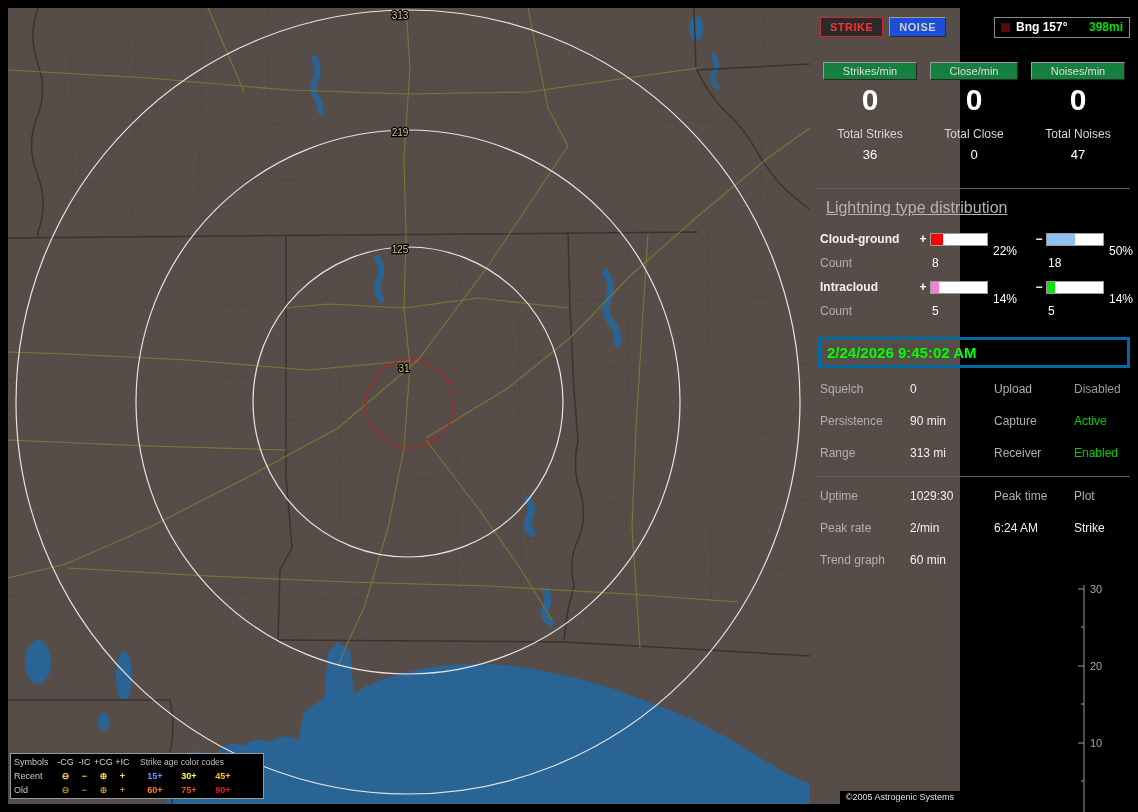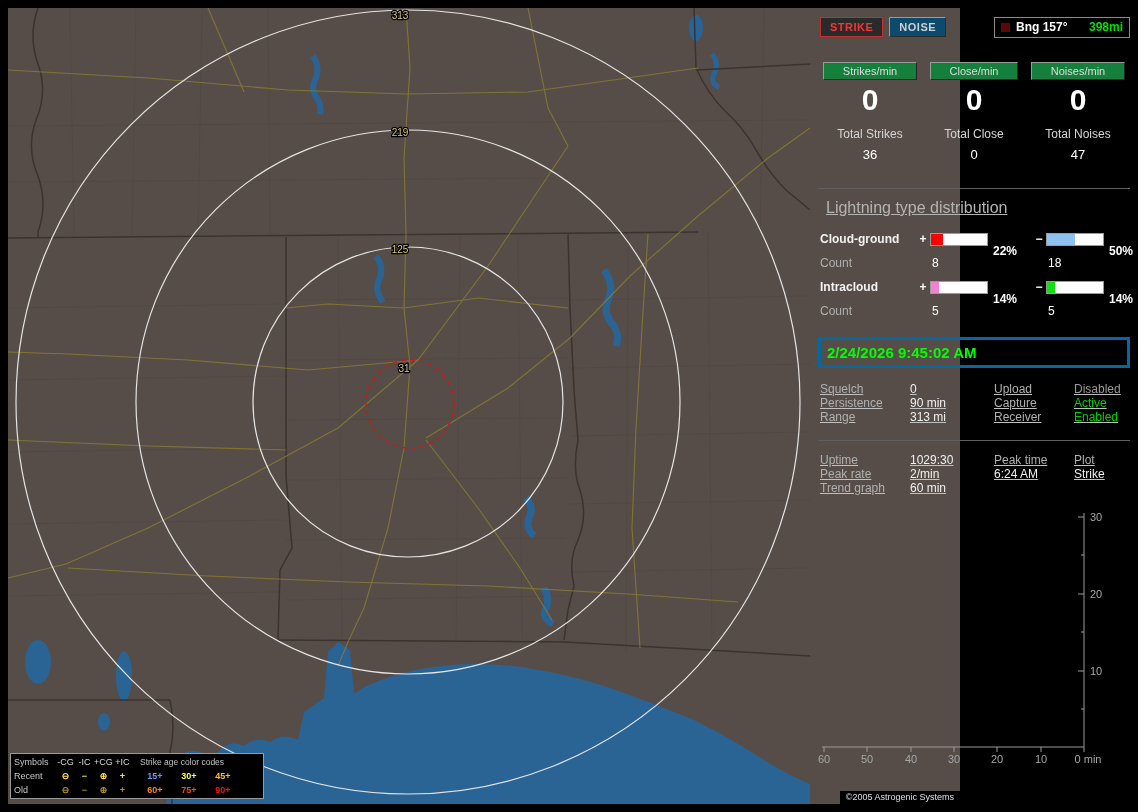--- a/index.html
+++ b/index.html
@@ -22,21 +22,21 @@
   .lg-age{width:30px;margin-left:8px;text-align:center;font-weight:bold;}
   .lg-age + .lg-age{margin-left:4px;}
   .copyright{
     position:absolute;right:0;bottom:0;background:#000;color:#e0e0e0;
     font-size:9px;padding:1px 6px 2px 6px;
   }
   
   .panel{position:absolute;left:818px;top:8px;width:312px;font-size:12px;}
   .controls{display:flex;align-items:center;margin:8px 0 0 2px;height:22px;}
   .btn{
-    background:#0c4a6e;border:1px solid;border-color:#9a9a9a #2c2c2c #2c2c2c #9a9a9a;
+    background:#1d4ed8;border:1px solid;border-color:#9a9a9a #2c2c2c #2c2c2c #9a9a9a;
     font-size:11px;font-weight:bold;padding:3px 9px;letter-spacing:.5px;cursor:default;
   }
   .btn.strike{border-color:#c03030;background:#2a2a2a;}
   .btn.noise{color:#cfcfcf;margin-left:6px;}
   .bearing{
     margin-left:auto;border:1px solid #8a8a8a;background:#000;display:flex;
     align-items:center;padding:2px 6px;width:122px;height:15px;
   }
   .bearing .ind{width:9px;height:9px;background:#5a0808;margin-right:6px;}
   .bearing .lbl{color:#ffffff;font-weight:bold;font-size:12px;}
@@ -55,28 +55,28 @@
   hr.div2{border:0;border-top:1px solid #5f5f5f;margin:16px 0 10px 0;}
   .dist-title{color:#b4b4b4;text-decoration:underline;font-size:16px;margin:2px 0 10px 8px;}
   .dist-grid{
     display:grid;grid-template-columns:96px 14px 58px 44px 14px 58px 1fr;
     grid-auto-rows:24px;align-items:center;margin-left:2px;
   }
   .dist-label{font-weight:bold;color:#f2f2f2;}
   .sign{color:#ffffff;font-weight:bold;text-align:center;}
   .gauge{height:11px;border:1px solid #9a9a9a;background:#ffffff;}
   .gauge-fill{height:100%;width:0;}
-  .pct{font-weight:bold;color:#ffffff;padding-left:5px;margin-top:24px;}
+  .pct{font-weight:normal;color:#ffffff;padding-left:5px;margin-top:24px;}
   .dim{color:#b0b0b0;}
   .cnt{color:#ffffff;padding-left:2px;}
   .datetime-box{border:3px solid #0369a1;margin-top:14px;padding:4px 6px;}
   .datetime{font-weight:bold;font-size:15px;}
   .settings,.stats{
     display:grid;grid-template-columns:90px 84px 80px 1fr;
-    row-gap:0;margin:14px 0 0 2px;font-size:12px;text-decoration:underline;
+    row-gap:18px;margin:14px 0 0 2px;font-size:12px;
   }
   .stats{margin-top:12px;}
   .val{color:#f0f0f0;}
   .trend{margin-top:10px;}
   .trend svg{display:block;}
 </style>
 </head>
 <body>
 
 <div class="map-area">

